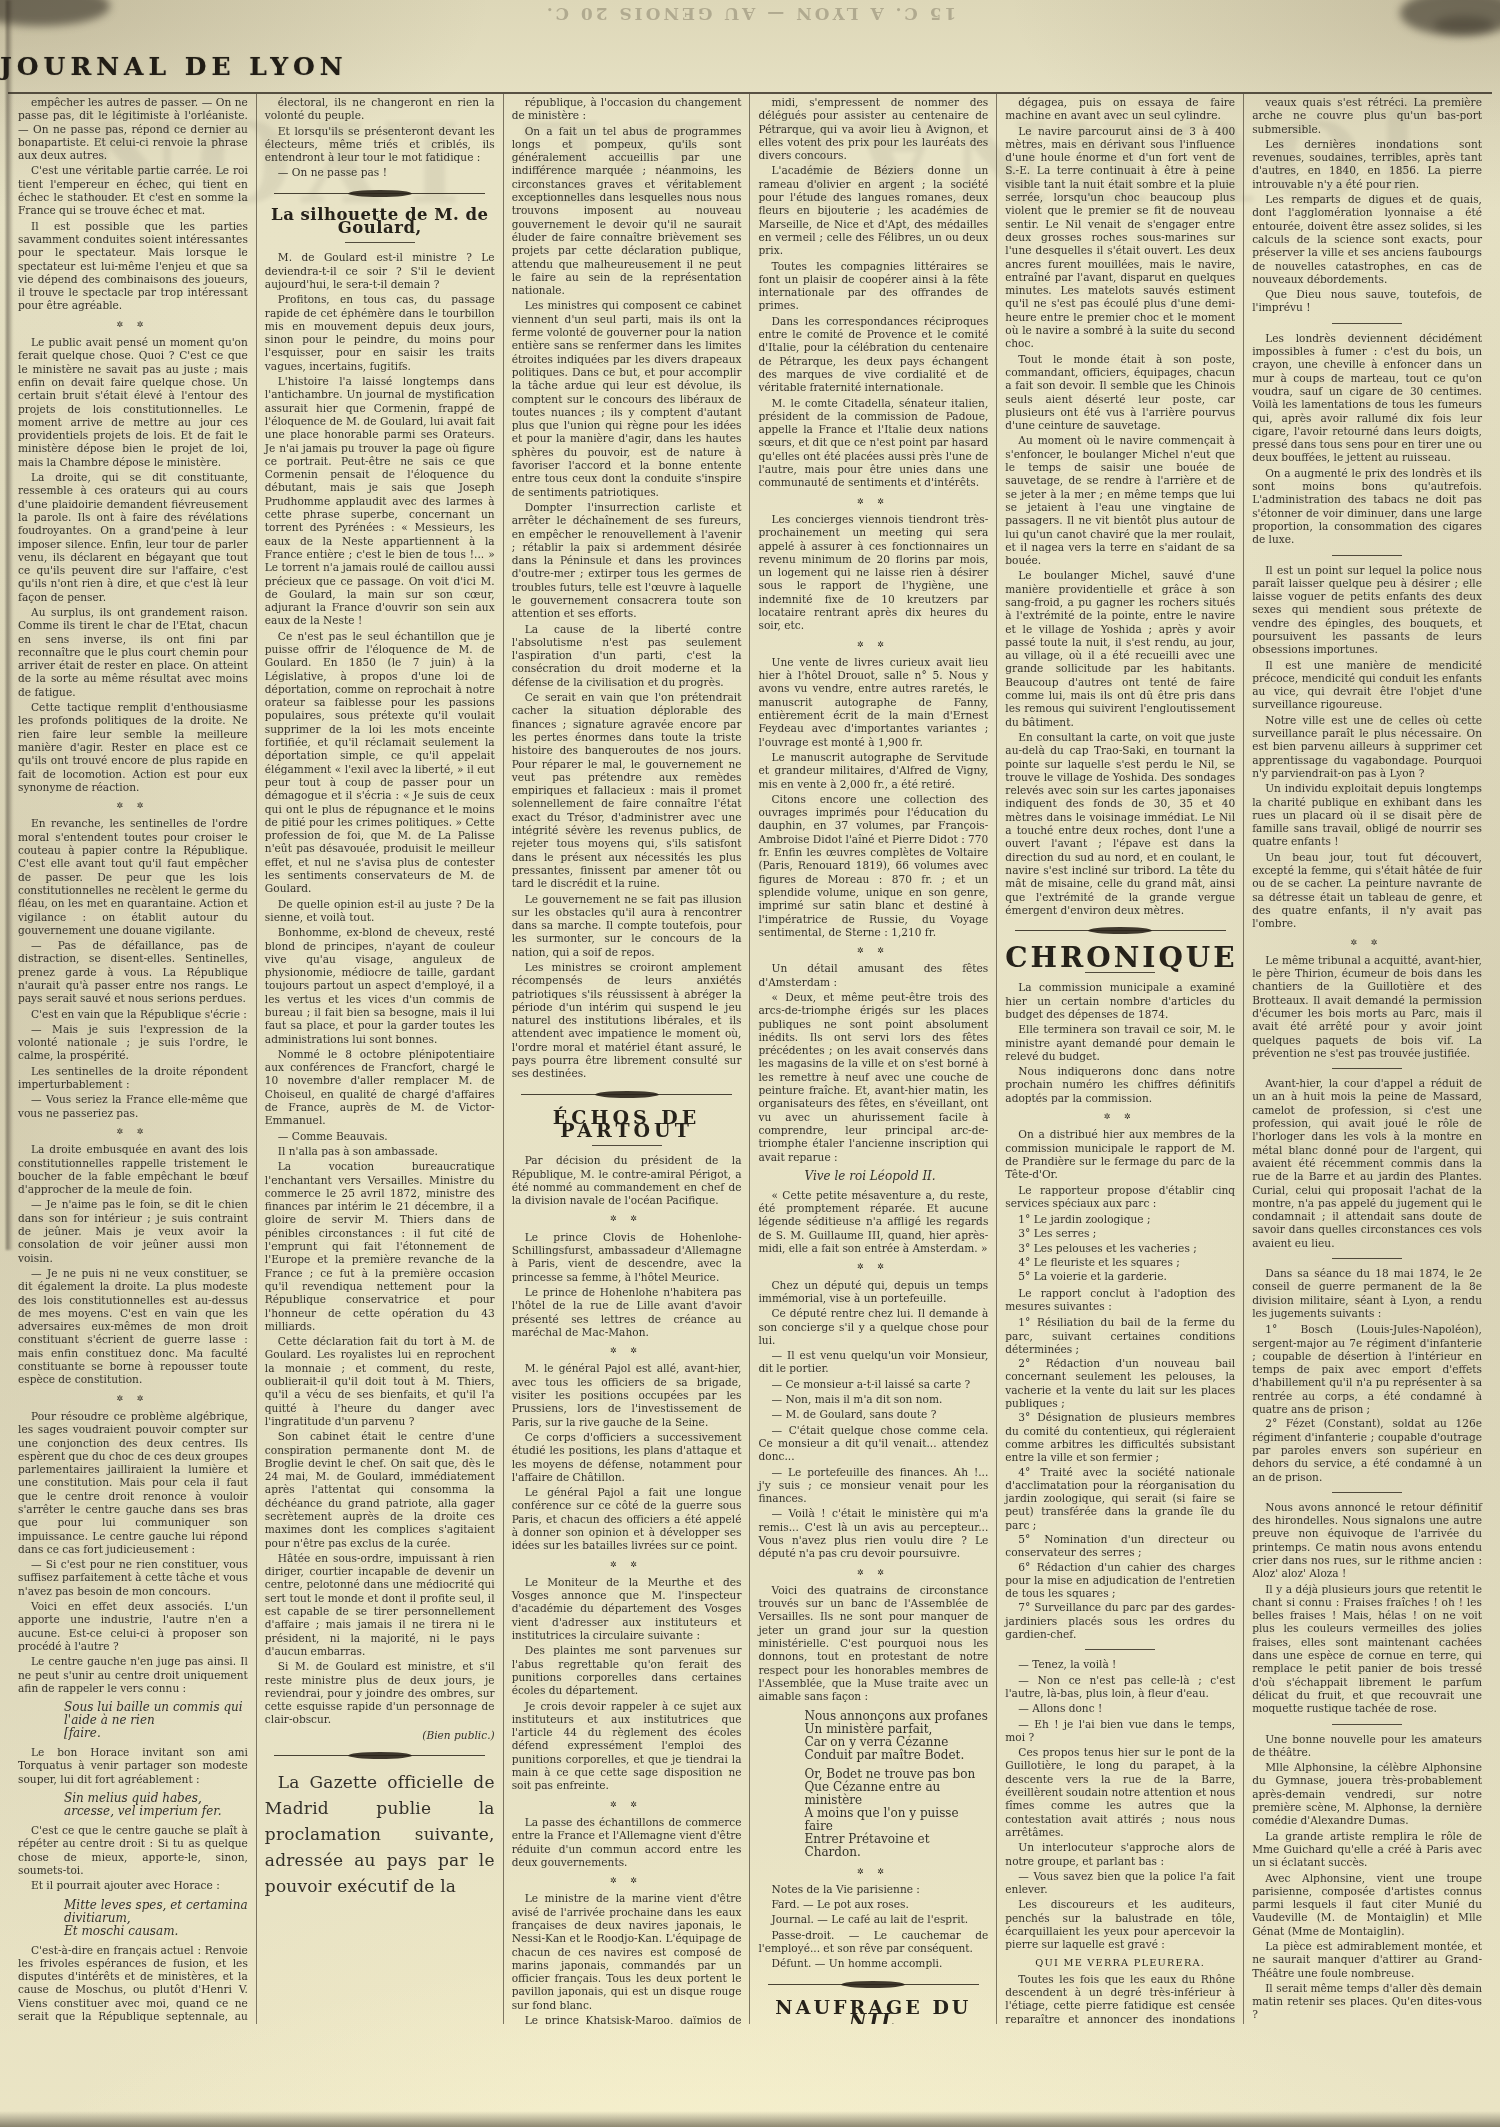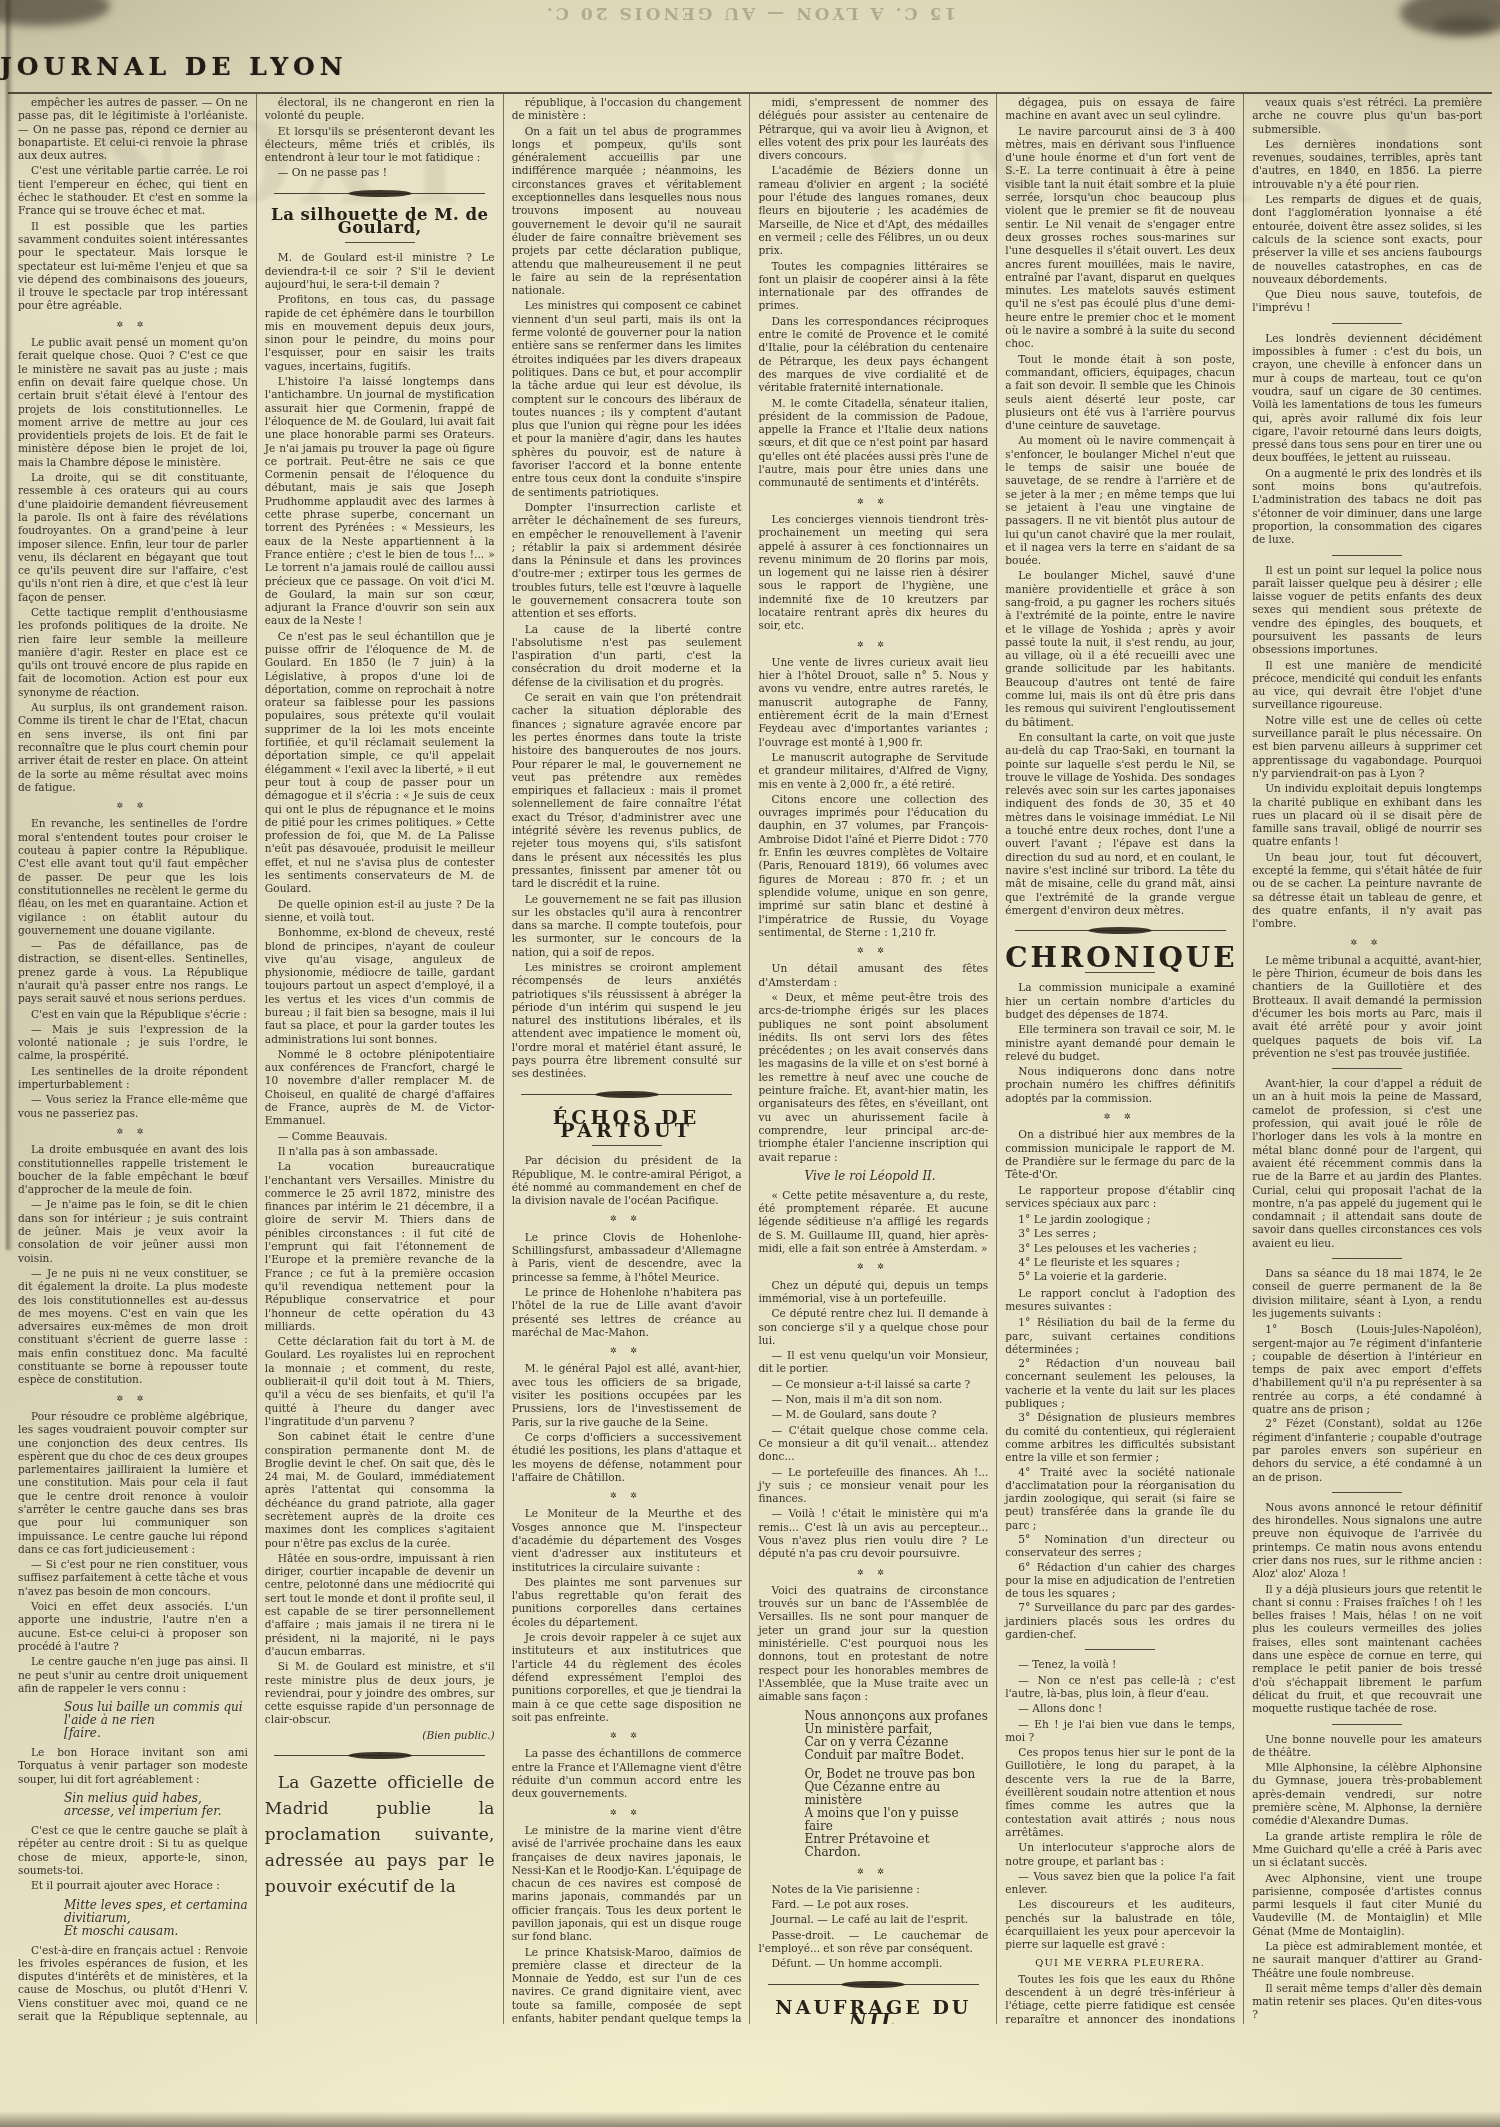--- a/index.html
+++ b/index.html
@@ -91,22 +91,22 @@
 <div id="mast-rule"></div>
 
 <div id="columns">
     <div class="col">
       <p class="p">empêcher les autres de passer. — On ne passe pas, dit le légitimiste à l'orléaniste. — On ne passe pas, répond ce dernier au bonapartiste. Et celui-ci renvoie la phrase aux deux autres.</p>
       <p class="p">C'est une véritable partie carrée. Le roi tient l'empereur en échec, qui tient en échec le stathouder. Et c'est en somme la France qui se trouve échec et mat.</p>
       <p class="p">Il est possible que les parties savamment conduites soient intéressantes pour le spectateur. Mais lorsque le spectateur est lui-même l'enjeu et que sa vie dépend des combinaisons des joueurs, il trouve le spectacle par trop intéressant pour être agréable.</p>
       <div class="stars">✲ ✲</div>
       <p class="p">Le public avait pensé un moment qu'on ferait quelque chose. Quoi ? C'est ce que le ministère ne savait pas au juste ; mais enfin on devait faire quelque chose. Un certain bruit s'était élevé à l'entour des projets de lois constitutionnelles. Le moment arrive de mettre au jour ces providentiels projets de lois. Et de fait le ministère dépose bien le projet de loi, mais la Chambre dépose le ministère.</p>
       <p class="p">La droite, qui se dit constituante, ressemble à ces orateurs qui au cours d'une plaidoirie demandent fiévreusement la parole. Ils ont à faire des révélations foudroyantes. On a grand'peine à leur imposer silence. Enfin, leur tour de parler venu, ils déclarent en bégayant que tout ce qu'ils peuvent dire sur l'affaire, c'est qu'ils n'ont rien à dire, et que c'est là leur façon de penser.</p>
+      <p class="p">Au surplus, ils ont grandement raison. Comme ils tirent le char de l'Etat, chacun en sens inverse, ils ont fini par reconnaître que le plus court chemin pour arriver était de rester en place. On atteint de la sorte au même résultat avec moins de fatigue.</p>
       <p class="p">Cette tactique remplit d'enthousiasme les profonds politiques de la droite. Ne rien faire leur semble la meilleure manière d'agir. Rester en place est ce qu'ils ont trouvé encore de plus rapide en fait de locomotion. Action est pour eux synonyme de réaction.</p>
-      <p class="p">Au surplus, ils ont grandement raison. Comme ils tirent le char de l'Etat, chacun en sens inverse, ils ont fini par reconnaître que le plus court chemin pour arriver était de rester en place. On atteint de la sorte au même résultat avec moins de fatigue.</p>
       <div class="stars">✲ ✲</div>
       <p class="p">En revanche, les sentinelles de l'ordre moral s'entendent toutes pour croiser le couteau à papier contre la République. C'est elle avant tout qu'il faut empêcher de passer. De peur que les lois constitutionnelles ne recèlent le germe du fléau, on les met en quarantaine. Action et vigilance : on établit autour du gouvernement une douane vigilante.</p>
       <p class="p">— Pas de défaillance, pas de distraction, se disent-elles. Sentinelles, prenez garde à vous. La République n'aurait qu'à passer entre nos rangs. Le pays serait sauvé et nous serions perdues.</p>
       <p class="p">C'est en vain que la République s'écrie :</p>
       <p class="p">— Mais je suis l'expression de la volonté nationale ; je suis l'ordre, le calme, la prospérité.</p>
       <p class="p">Les sentinelles de la droite répondent imperturbablement :</p>
       <p class="p">— Vous seriez la France elle-même que vous ne passeriez pas.</p>
       <div class="stars">✲ ✲</div>
       <p class="p">La droite embusquée en avant des lois constitutionnelles rappelle tristement le boucher de la fable empêchant le bœuf d'approcher de la meule de foin.</p>
       <p class="p">— Je n'aime pas le foin, se dit le chien dans son for intérieur ; je suis contraint de jeûner. Mais je veux avoir la consolation de voir jeûner aussi mon voisin.</p>
@@ -175,20 +175,21 @@
       </div>
       <h2 class="h-echos">ÉCHOS DE PARTOUT</h2>
       <div class="srule"></div>
       <p class="p">Par décision du président de la République, M. le contre-amiral Périgot, a été nommé au commandement en chef de la division navale de l'océan Pacifique.</p>
       <div class="stars">✲ ✲</div>
       <p class="p">Le prince Clovis de Hohenlohe-Schillingsfurst, ambassadeur d'Allemagne à Paris, vient de descendre, avec la princesse sa femme, à l'hôtel Meurice.</p>
       <p class="p">Le prince de Hohenlohe n'habitera pas l'hôtel de la rue de Lille avant d'avoir présenté ses lettres de créance au maréchal de Mac-Mahon.</p>
       <div class="stars">✲ ✲</div>
       <p class="p">M. le général Pajol est allé, avant-hier, avec tous les officiers de sa brigade, visiter les positions occupées par les Prussiens, lors de l'investissement de Paris, sur la rive gauche de la Seine.</p>
       <p class="p">Ce corps d'officiers a successivement étudié les positions, les plans d'attaque et les moyens de défense, notamment pour l'affaire de Châtillon.</p>
+      <p class="p">Le général Pajol a fait une longue conférence sur ce côté de la guerre sous Paris, et chacun des officiers a été appelé à donner son opinion et à développer ses idées sur les batailles livrées sur ce point.</p>
       <div class="stars">✲ ✲</div>
       <p class="p">Le Moniteur de la Meurthe et des Vosges annonce que M. l'inspecteur d'académie du département des Vosges vient d'adresser aux instituteurs et institutrices la circulaire suivante :</p>
       <p class="p">Des plaintes me sont parvenues sur l'abus regrettable qu'on ferait des punitions corporelles dans certaines écoles du département.</p>
       <p class="p">Je crois devoir rappeler à ce sujet aux instituteurs et aux institutrices que l'article 44 du règlement des écoles défend expressément l'emploi des punitions corporelles, et que je tiendrai la main à ce que cette sage disposition ne soit pas enfreinte.</p>
       <div class="stars">✲ ✲</div>
       <p class="p">La passe des échantillons de commerce entre la France et l'Allemagne vient d'être réduite d'un commun accord entre les deux gouvernements.</p>
       <div class="stars">✲ ✲</div>
       <p class="p">Le ministre de la marine vient d'être avisé de l'arrivée prochaine dans les eaux françaises de deux navires japonais, le Nessi-Kan et le Roodjo-Kan. L'équipage de chacun de ces navires est composé de marins japonais, commandés par un officier français. Tous les deux portent le pavillon japonais, qui est un disque rouge sur fond blanc.</p>
       <p class="p">Le prince Khatsisk-Maroo, daïmios de première classe et directeur de la Monnaie de Yeddo, est sur l'un de ces navires. Ce grand dignitaire vient, avec toute sa famille, composée de sept enfants, habiter pendant quelque temps la France.</p>
     </div>

